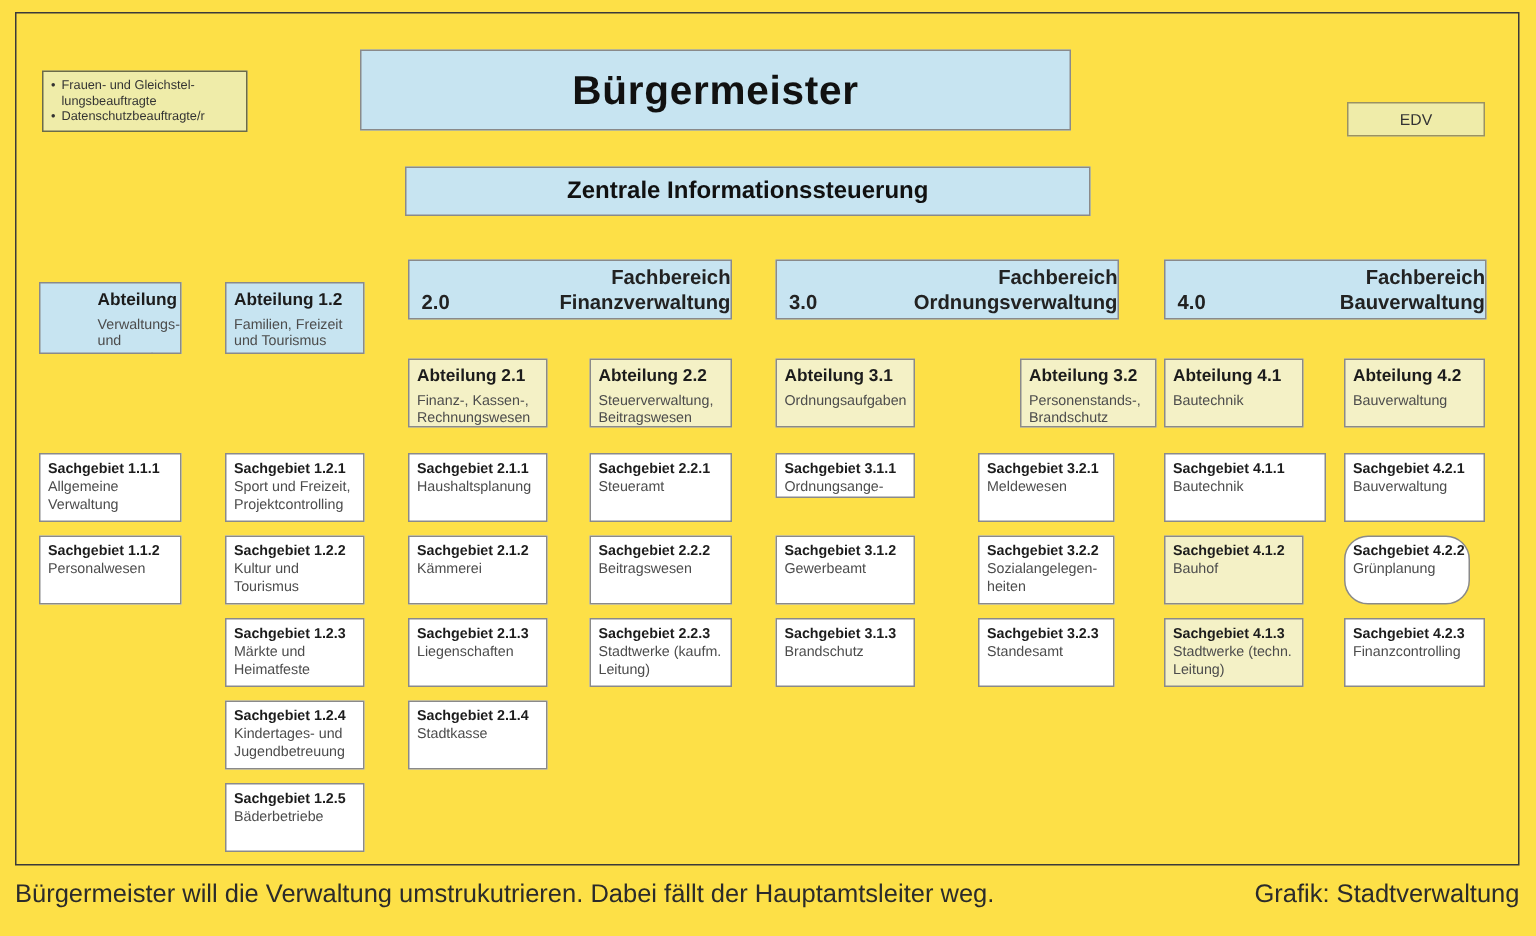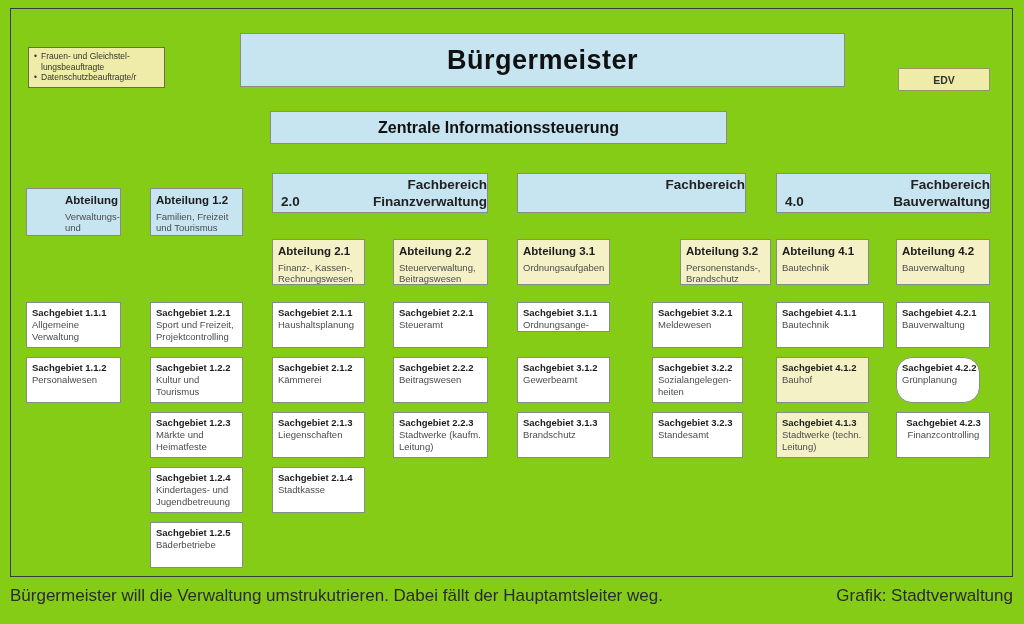--- a/index.html
+++ b/index.html
@@ -1,31 +1,31 @@
 <!DOCTYPE html>
 <html><head>
 <meta charset="utf-8">
 <style>
   html,body{margin:0;padding:0;background:#fff;}
-  .stage{position:relative;width:1024px;height:624px;background:#84cc16;overflow:hidden;
+  .stage{position:relative;width:1024px;height:624px;background:#fde047;overflow:hidden;
          font-family:"Liberation Sans",sans-serif;color:#1a1a1a;}
   .frame{position:absolute;left:10px;top:8px;width:1003px;height:569px;border:1px solid #3a3a3a;}
   .abs{position:absolute;box-sizing:border-box;}
   .bordered{border:1px solid #8a8a8a;}
   .blue{background:#c7e4f1;}
   .yellow{background:#f4f1c6;}
   .yellow2{background:#efeca9;}
   .white{background:#ffffff;}
 
-  .bm{left:240px;top:33px;width:605px;height:54px;text-align:center;line-height:52px;
+  .bm{left:240px;top:33px;width:474px;height:54px;text-align:center;line-height:52px;
       font-size:27px;font-weight:bold;letter-spacing:.5px;color:#111;}
   .zi{left:270px;top:111px;width:457px;height:33px;text-align:center;line-height:32px;
       font-size:16px;font-weight:bold;color:#111;}
   .edv{left:898px;top:68px;width:92px;height:23px;text-align:center;line-height:22px;
-       font-size:10.5px;font-weight:700;color:#333;border:1px solid #9a9262;}
+       font-size:10.5px;font-weight:400;color:#333;border:1px solid #9a9262;}
 
   .note{left:28px;top:47px;width:137px;height:41px;border:1px solid #6b6b4a;
         font-size:8.5px;line-height:1.25;color:#333;padding:3px 3px 0 4px;}
   .note .ni{padding-left:8px;position:relative;}
   .note .ni::before{content:"•";position:absolute;left:1px;top:0;}
 
   .fb{top:173px;height:40px;text-align:right;font-size:13.5px;font-weight:bold;
       color:#222;padding-top:2px;line-height:17px;}
   .fb .fb-num{position:absolute;left:8px;top:19px;}
 
@@ -57,20 +57,24 @@
 
   <div class="abs fb blue bordered" style="left:272px;width:216px;">
     <div>Fachbereich</div>
     <div>
       <span class="fb-num">2.0</span>
       <span>Finanzverwaltung</span>
     </div>
   </div>
   <div class="abs fb blue bordered" style="left:517px;width:229px;">
     <div>Fachbereich</div>
+    <div>
+      <span class="fb-num">3.0</span>
+      <span>Ordnungsverwaltung</span>
+    </div>
   </div>
   <div class="abs fb blue bordered" style="left:776px;width:215px;">
     <div>Fachbereich</div>
     <div>
       <span class="fb-num">4.0</span>
       <span>Bauverwaltung</span>
     </div>
   </div>
 
   <div>
@@ -199,21 +203,21 @@
         <div class="s">Stadtwerke (techn. Leitung)</div>
       </div>
       <div class="abs org-box bordered sg white" style="left: 896px; top: 302px; width: 94px; height: 46px;">
         <div class="t">Sachgebiet 4.2.1</div>
         <div class="s">Bauverwaltung</div>
       </div>
       <div class="abs org-box bordered sg white" style="left: 896px; top: 357px; width: 84px; height: 46px; border-radius: 16px;">
         <div class="t">Sachgebiet 4.2.2</div>
         <div class="s">Grünplanung</div>
       </div>
-      <div class="abs org-box bordered sg white" style="left: 896px; top: 412px; width: 94px; height: 46px; text-align: center;">
+      <div class="abs org-box bordered sg white" style="left: 896px; top: 412px; width: 94px; height: 46px;">
         <div class="t">Sachgebiet 4.2.3</div>
         <div class="s">Finanzcontrolling</div>
       </div>
     </div>
 
   <div class="caption">
     <span>Bürgermeister will die Verwaltung umstrukutrieren. Dabei fällt der Hauptamtsleiter weg.</span>
     <span>Grafik: Stadtverwaltung</span>
   </div>
 </div>

